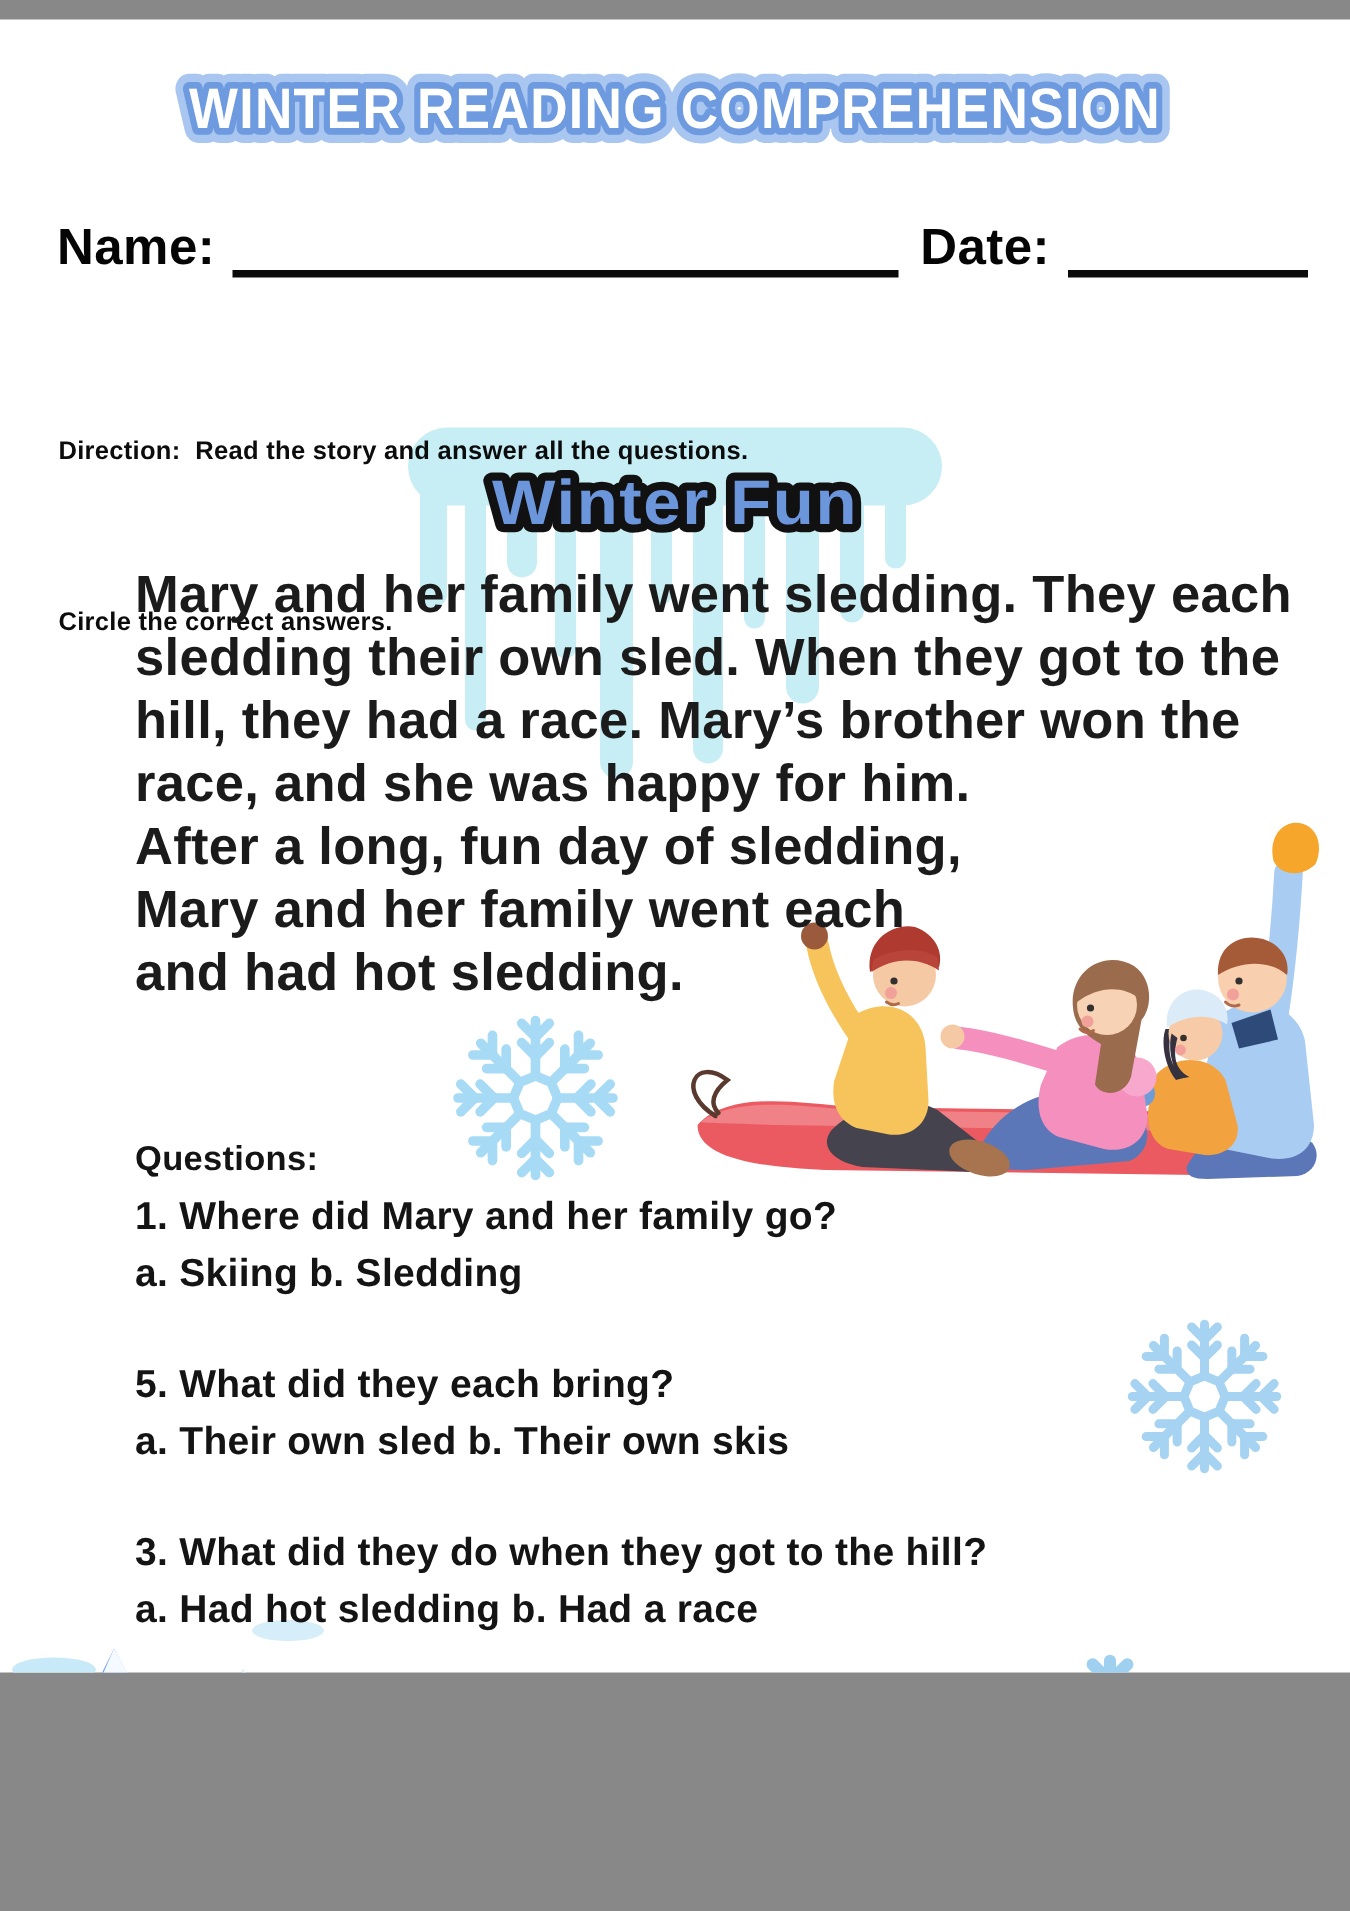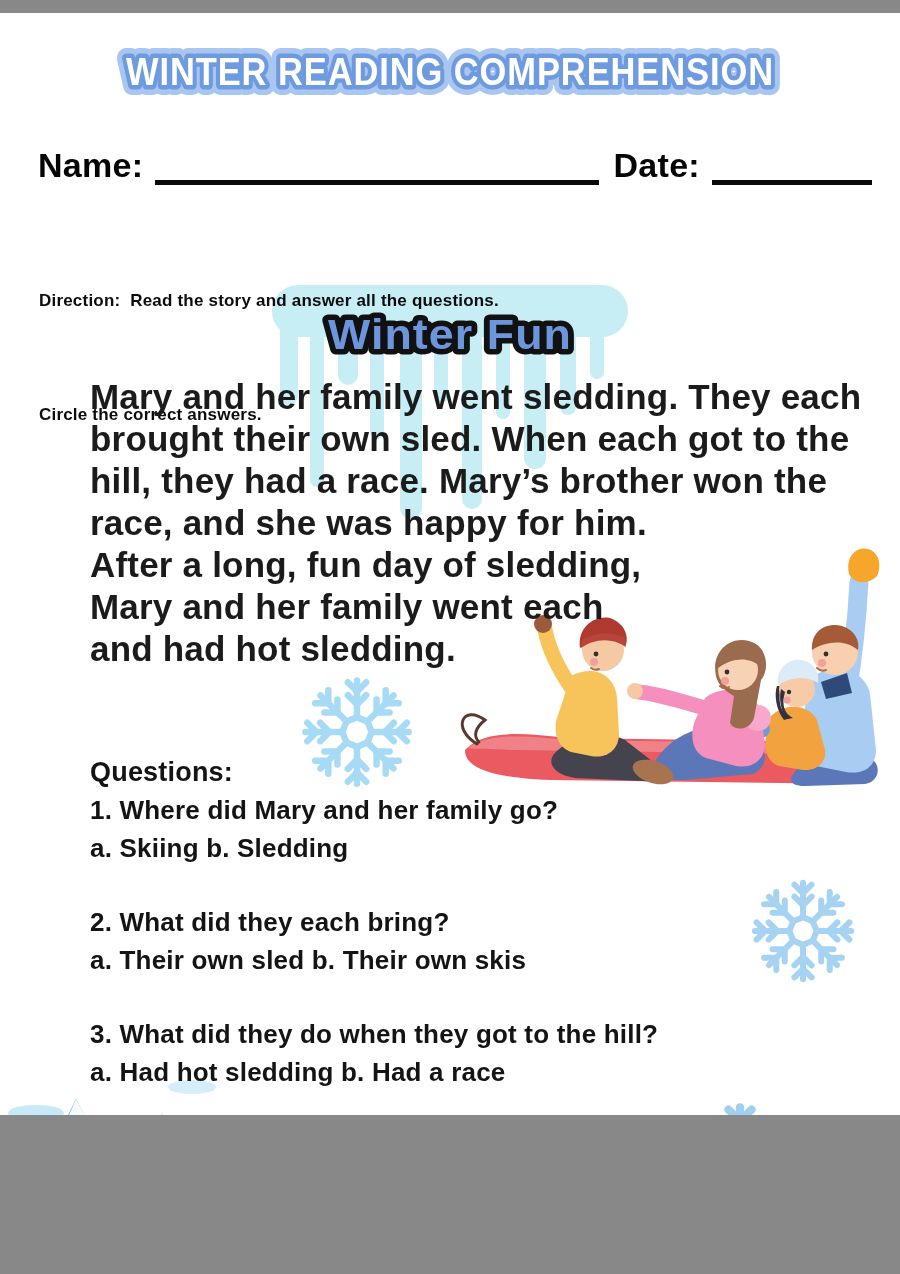--- a/index.html
+++ b/index.html
@@ -38,21 +38,21 @@
 
   
   .flake{position:absolute;fill:none;}
   .flake.f1{left:298px;top:660px;width:118px;height:118px;stroke:#A7DBF5;}
   .flake.f2{left:748px;top:862px;width:110px;height:112px;stroke:#A6D3F1;}
   .flake.f3{left:666px;top:1084px;width:148px;height:150px;stroke:#9FD0F0;}
 
   
   .questions{position:absolute;left:90px;top:740px;z-index:2;
     font-size:26px;font-weight:600;line-height:38px;color:#141414;letter-spacing:.2px;}
-  .q-heading{font-size:27px;font-weight:700;}
+  .q-heading{font-size:23px;font-weight:700;}
   .q-group{margin-top:0;}
   .q-group + .q-group{margin-top:36px;}
   .q-group.first{margin-top:0;}
 
   
   .footer{position:absolute;left:0;right:0;top:1208px;display:flex;justify-content:center;align-items:center;gap:10px;z-index:3;}
   .brand{font-size:24px;font-weight:800;letter-spacing:1px;display:flex;}
   .brand .dark{color:#121212;}
   .brand .teal{color:#1F7A99;}
 </style>
@@ -158,21 +158,21 @@
       <rect x="324" y="40" width="14" height="60" rx="7"></rect>
     </g>
   </svg>
 
   <svg class="storytitle-svg" width="344" height="70" viewBox="0 0 344 70">
     <text x="172" y="48" text-anchor="middle" font-size="42" font-weight="800" letter-spacing="1" textLength="244" lengthAdjust="spacingAndGlyphs" fill="#6C96DC" stroke="#111111" stroke-width="11" stroke-linejoin="round" paint-order="stroke">Winter Fun</text>
   </svg>
 
   <div class="story">
     <div>Mary and her family went sledding. They each</div>
-    <div>brought their own sled. When each got to the</div>
+    <div>sledding their own sled. When they got to the</div>
     <div>hill, they had a race. Mary’s brother won the</div>
     <div>race, and she was happy for him.</div>
     <div>After a long, fun day of sledding,</div>
     <div>Mary and her family went each</div>
     <div>and had hot sledding.</div>
   </div>
 
   <svg class="sled-svg" width="430" height="325" viewBox="0 0 430 325">
 
     <path d="M10,272 C30,250 72,256 112,260 L396,264 C421,266 425,300 398,306 L95,302 C50,300 10,294 10,272 Z" fill="#EA5A60"></path>
@@ -235,21 +235,21 @@
       <use href="#flake-sym"></use>
     </svg>
 
   <div class="questions">
     <div class="q-heading">Questions:</div>
     <div class="q-group first">
       <div>1. Where did Mary and her family go?</div>
       <div>a. Skiing b. Sledding</div>
     </div>
     <div class="q-group">
-      <div>2. What did they each bring?</div>
+      <div>5. What did they each bring?</div>
       <div>a. Their own sled b. Their own skis</div>
     </div>
     <div class="q-group">
       <div>3. What did they do when they got to the hill?</div>
       <div>a. Had hot sledding b. Had a race</div>
     </div>
   </div>
 
   <svg class="landscape-svg" width="312" height="214" viewBox="0 0 312 214">
     <ellipse cx="36" cy="40" rx="28" ry="8" fill="#C8E9F8"></ellipse>

